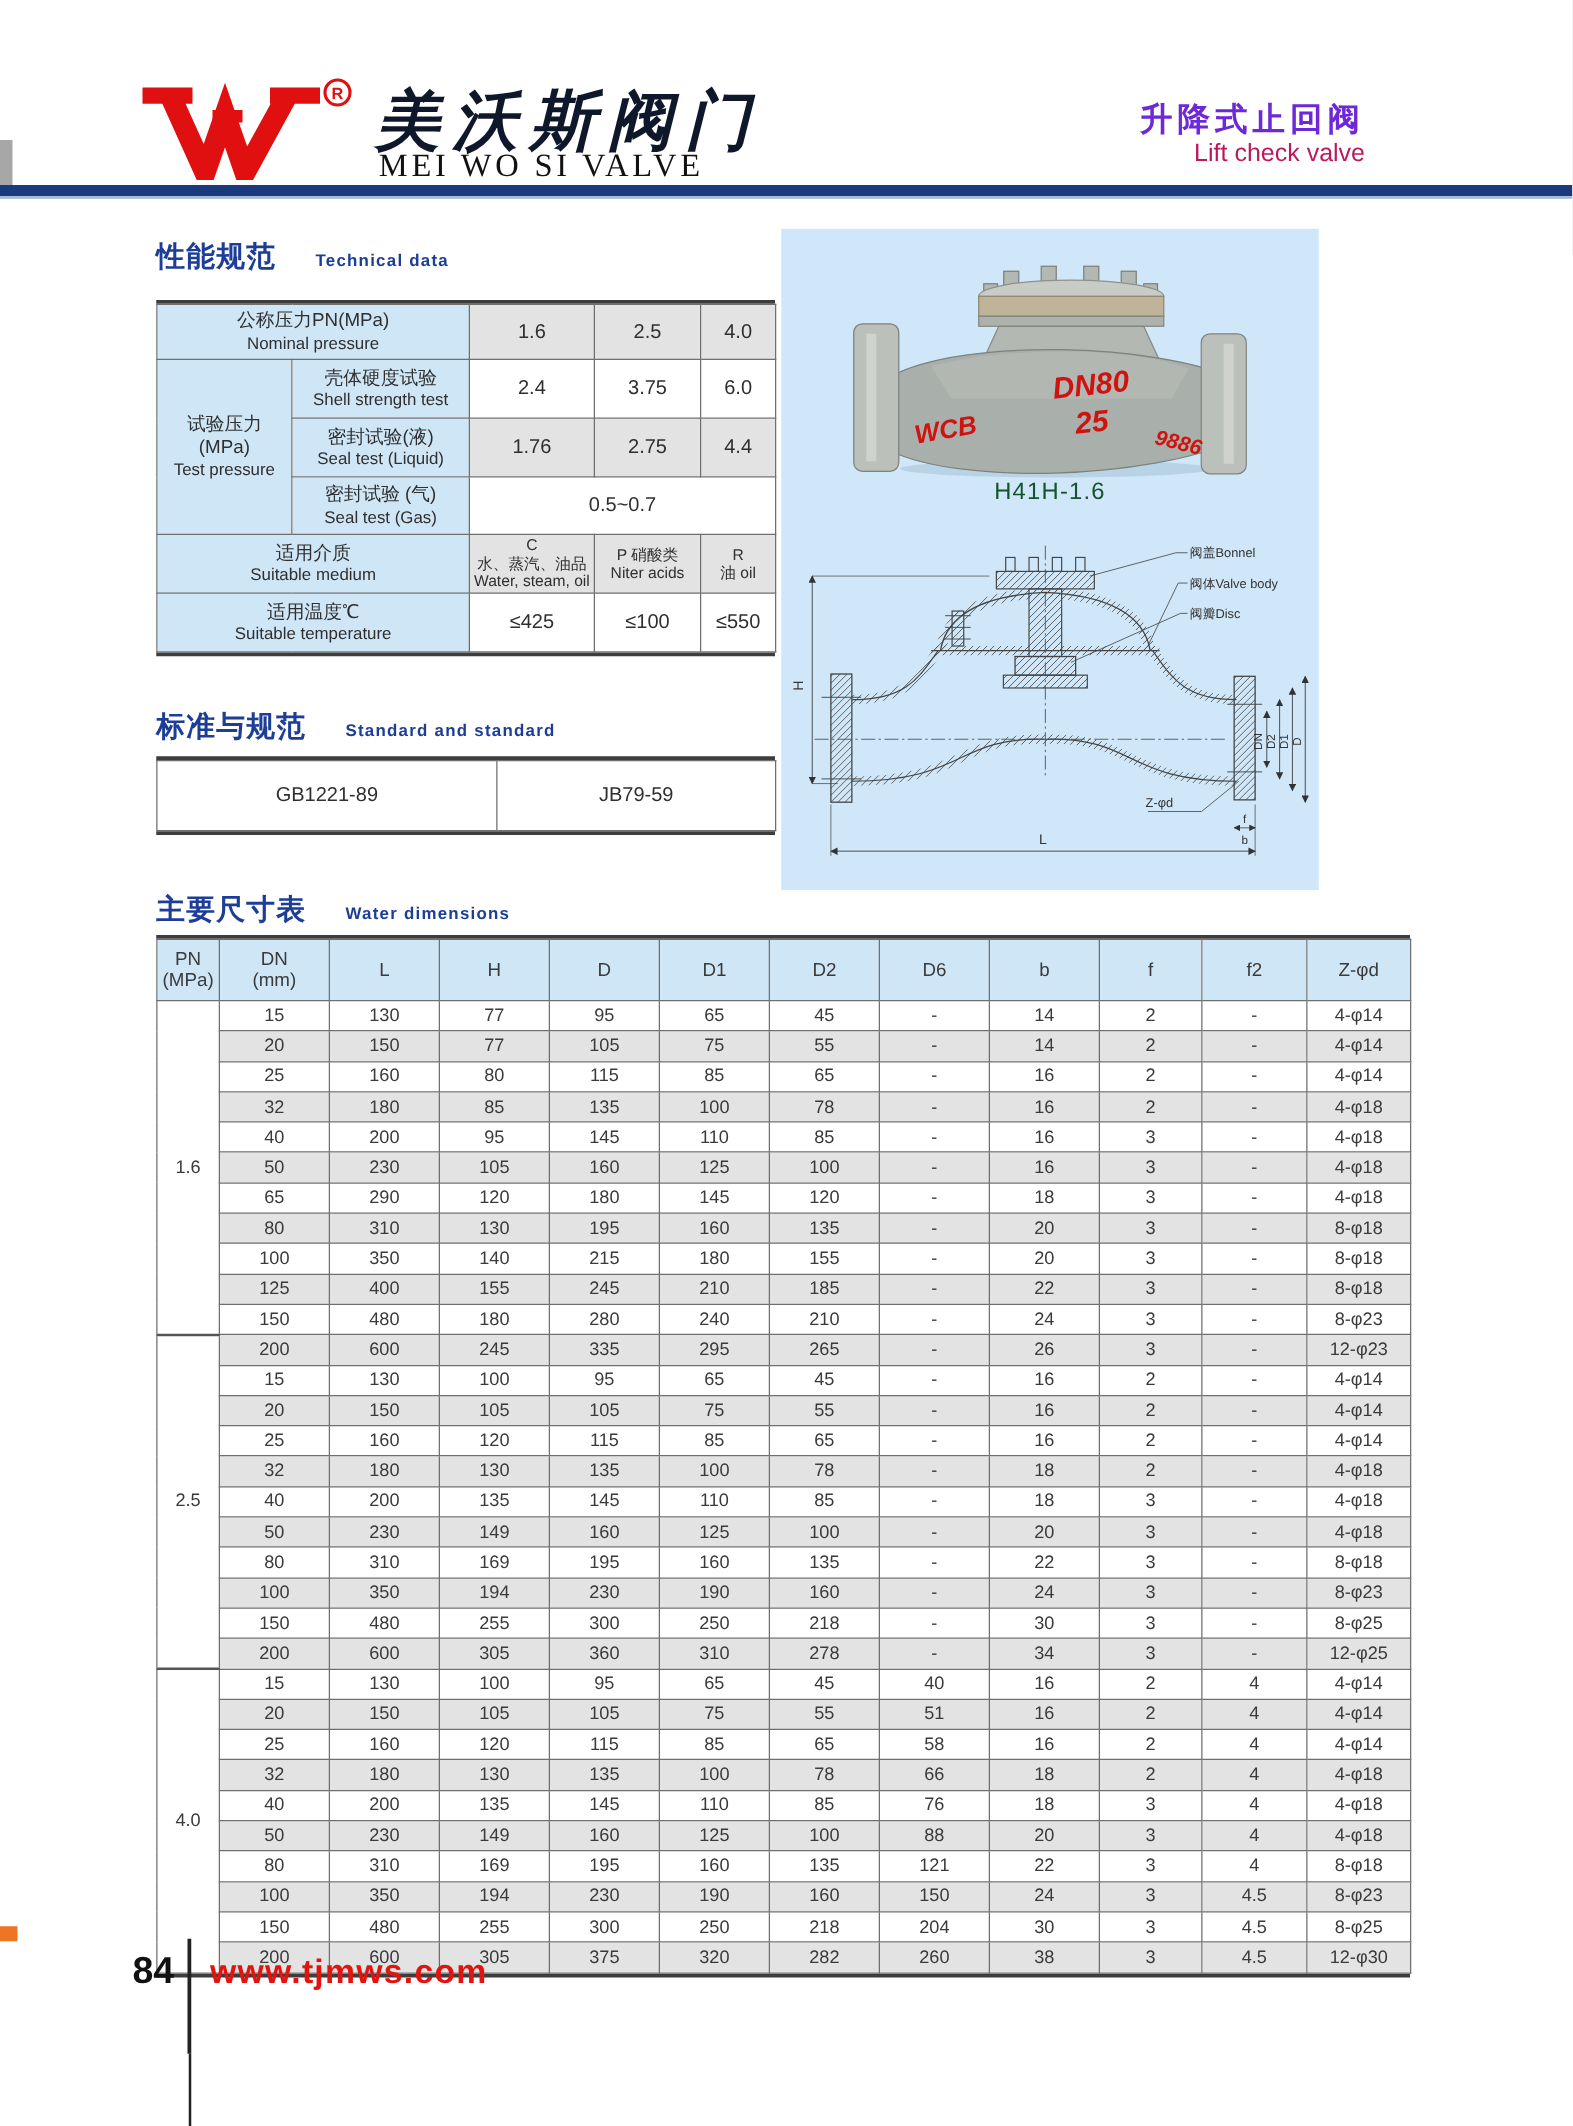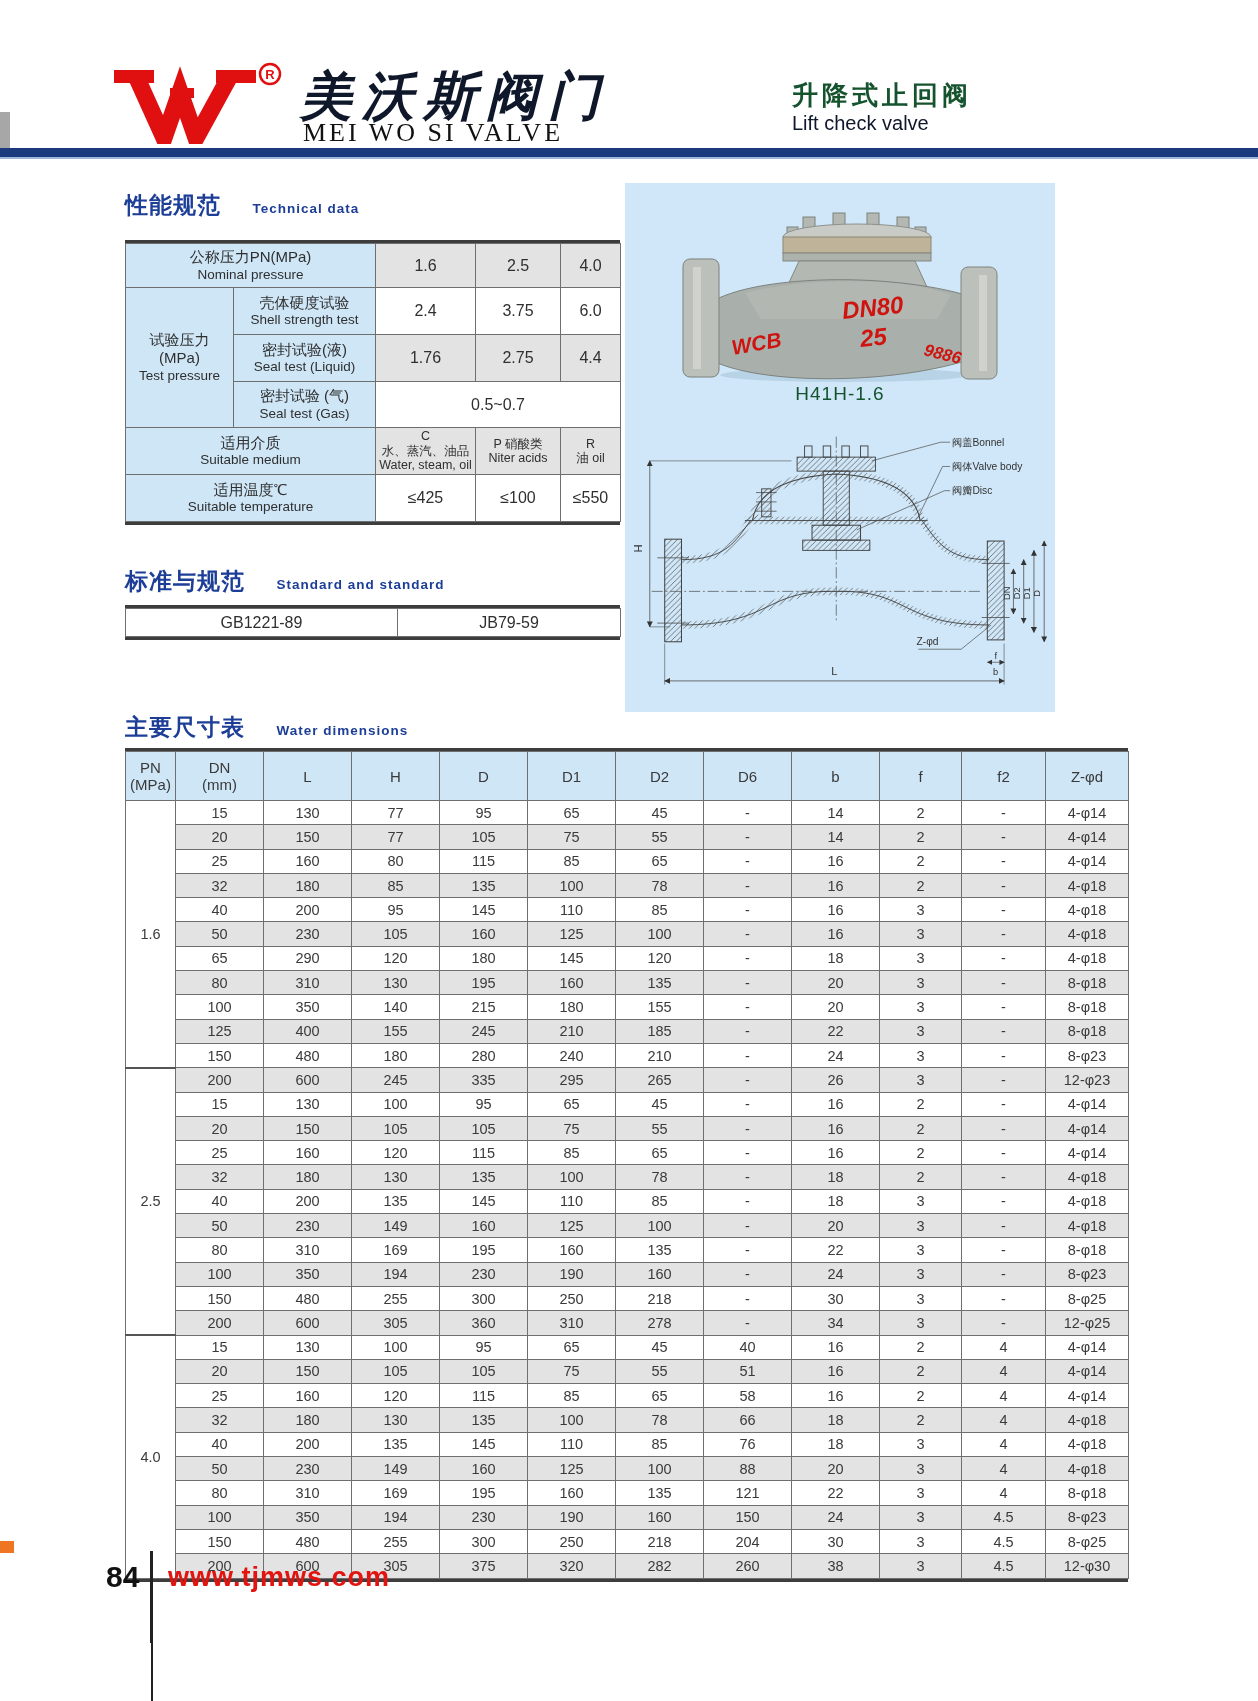--- a/index.html
+++ b/index.html
@@ -4,22 +4,22 @@
 <style>
   html,body{margin:0;padding:0;background:#e9e9e9;}
   .page{position:relative;width:1258px;height:1701px;background:#ffffff;margin:0 auto;
         font-family:"Liberation Sans",sans-serif;overflow:hidden;}
   .abs{position:absolute;}
 
   
   .brand-cn{font-size:52px;font-weight:bold;color:#0f172a;letter-spacing:10px;
             font-family:"DejaVu Sans",sans-serif;font-style:italic;}
   .brand-en{font-size:26px;color:#111;letter-spacing:3px;font-family:"Liberation Serif",serif;}
-  .prod-cn{font-size:26px;font-weight:bold;color:#14532d;letter-spacing:4px;}
-  .prod-en{font-size:20px;color:#0f172a;}
+  .prod-cn{font-size:26px;font-weight:bold;color:#6d28d9;text-align:right;letter-spacing:4px;}
+  .prod-en{font-size:20px;color:#be185d;text-align:right;}
   .rule-navy{background:#1b3a7e;}
   .rule-light{background:#9db8da;}
   .edge-bar{background:#a7a7a7;}
 
   
   .sec-h{color:#1c3e96;font-size:23px;font-weight:bold;letter-spacing:1px;white-space:nowrap;}
   .sec-h .en{font-weight:bold;margin-left:24px;}
 
   
   table{border-collapse:collapse;table-layout:fixed;}
@@ -167,21 +167,21 @@
     <span class="en">Standard and standard</span>
   </div>
 
   <div class="abs tbl-wrap" style="left:125px;top:605px;width:495px;">
     <table>
       <colgroup>
           <col style="width:272px">
           <col style="width:223px">
         </colgroup>
       <tbody>
-      <tr style="height:28px;">
+      <tr style="height:56px;">
         <td class="val">GB1221-89</td>
         <td class="val">JB79-59</td>
       </tr>
     </tbody>
       </table>
   </div>
 
   <div class="abs panel" style="left:625px;top:183px;width:430px;height:529px;">
 
     <svg class="abs" style="left:50px;top:20px;" width="330" height="180" viewBox="0 0 330 180">

